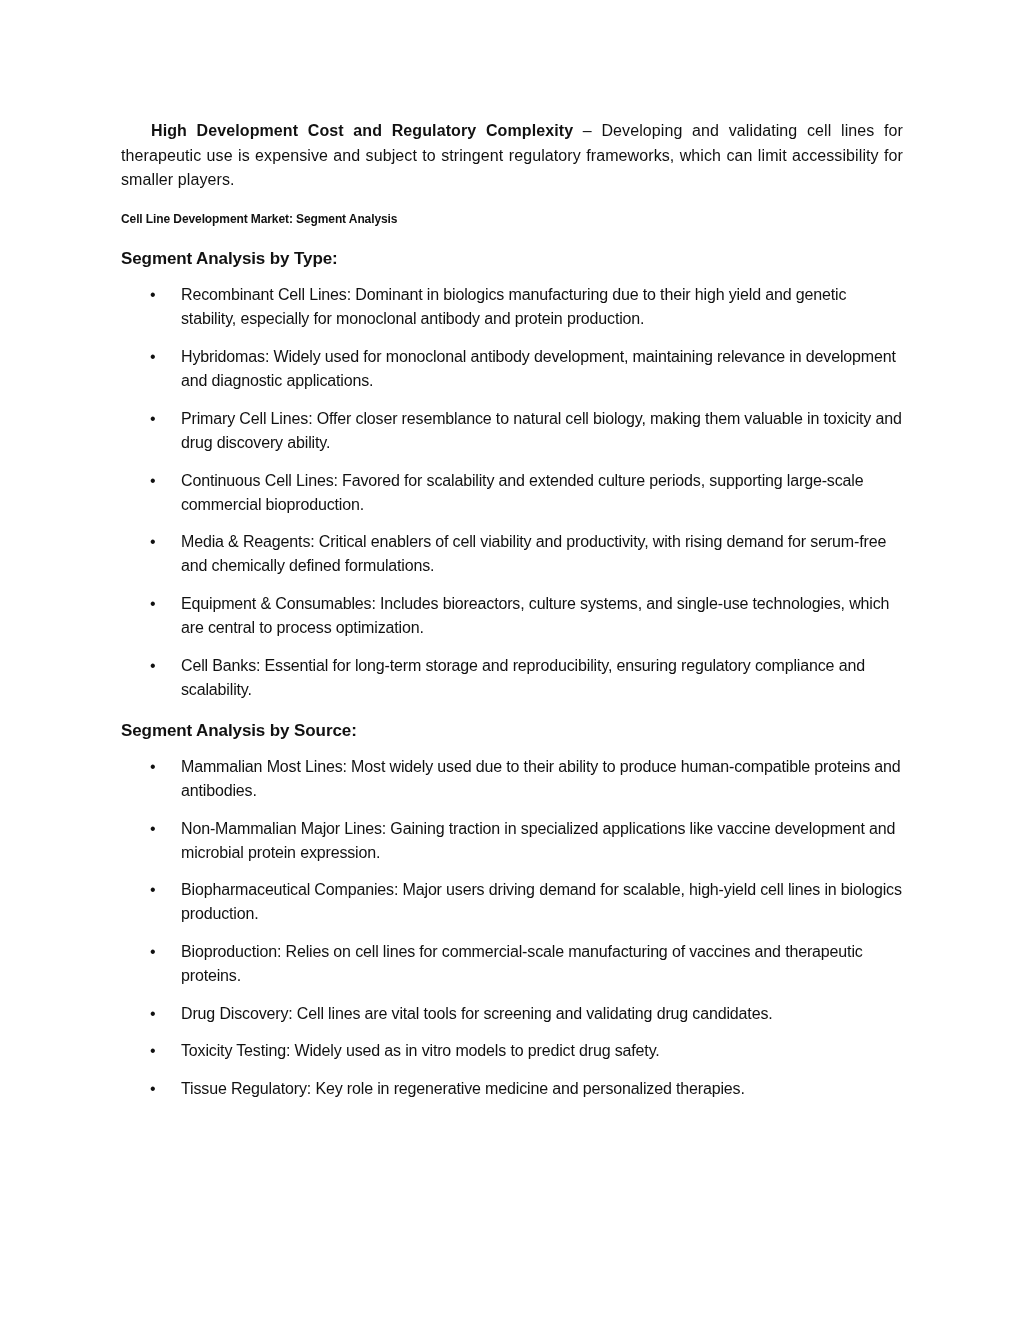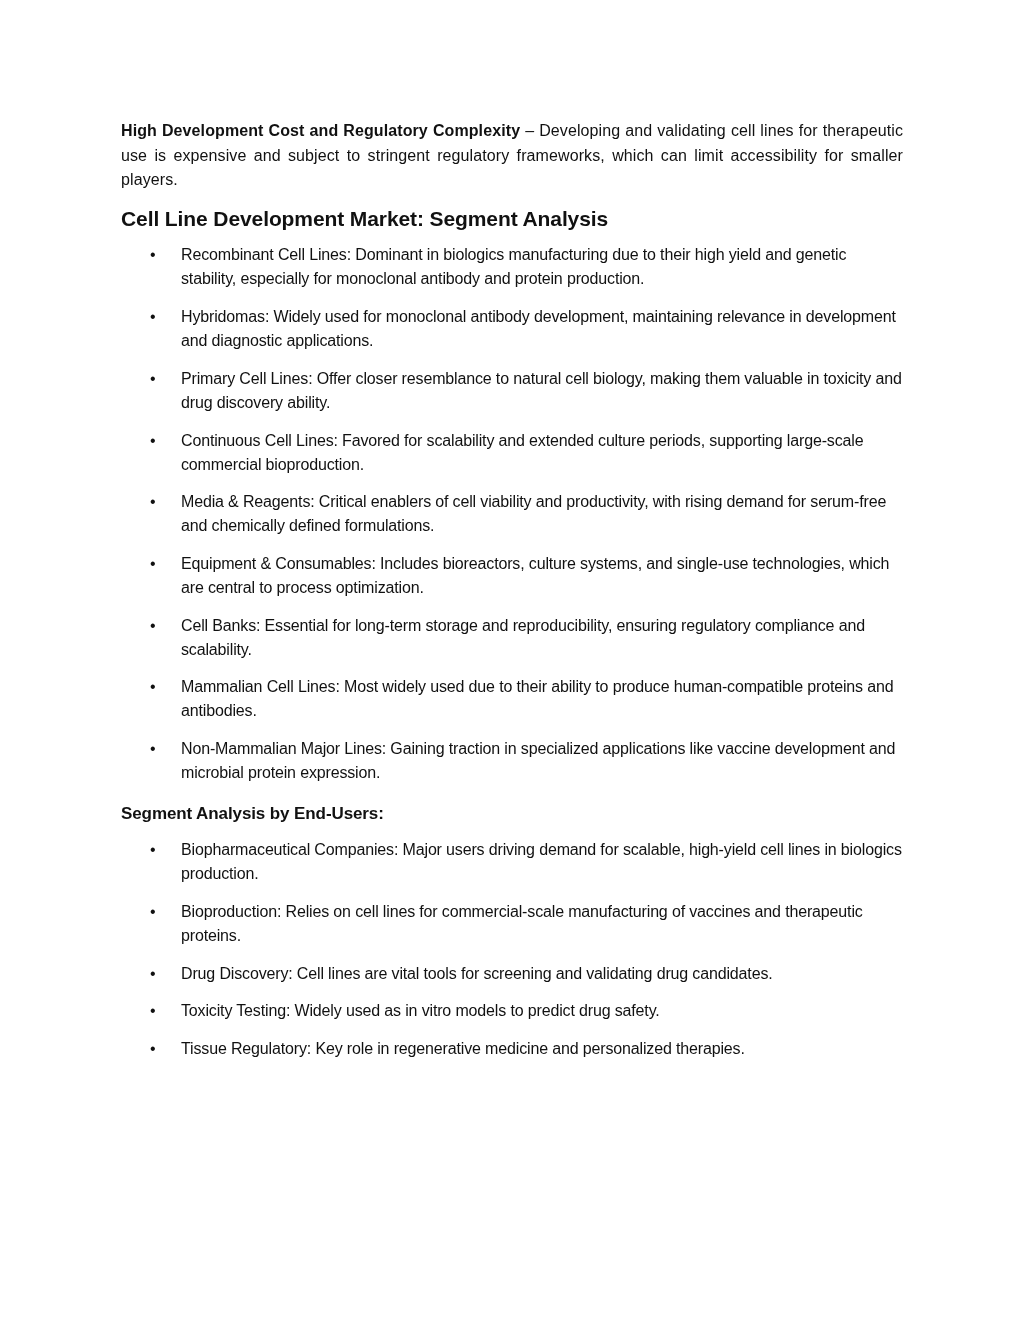--- a/index.html
+++ b/index.html
@@ -21,23 +21,23 @@
       top: 119px;
       width: 782px;
     }
     .intro {
       font-size: 16px;
       line-height: 24.5px;
       text-align: justify;
       margin: 0;
       letter-spacing: 0.1px;
     }
-    .intro b { font-weight: bold; }
+    .intro b { font-weight: bold; margin-left: 30px; }
     h1.section-title {
-      font-size: 21px;
+      font-size: 12px;
       font-weight: bold;
       margin: 14px 0 11px 0;
       line-height: 24px;
       letter-spacing: -0.1px;
     }
     h2.seg-heading {
       font-size: 17px;
       font-weight: bold;
       margin: 16px 0 0 0;
       line-height: 24px;
@@ -68,42 +68,43 @@
 </head>
 <body>
 
 <div class="page">
   <p class="intro"><b>High Development Cost and Regulatory Complexity</b><span> – Developing and validating cell lines for therapeutic use is expensive and subject to stringent regulatory frameworks, which can limit accessibility for smaller players.</span></p>
 
   <h1 class="section-title">Cell Line Development Market: Segment Analysis</h1>
 
   <div id="segments">
       <div>
+        <h2 class="seg-heading">Segment Analysis by Type:</h2>
         <ul class="seg-list">
           <li><span class="bullet">•</span><b>Recombinant Cell Lines</b><span>: Dominant in biologics manufacturing due to their high yield and genetic stability, especially for monoclonal antibody and protein production.</span></li>
           <li><span class="bullet">•</span><b>Hybridomas</b><span>: Widely used for monoclonal antibody development, maintaining relevance in development and diagnostic applications.</span></li>
           <li><span class="bullet">•</span><b>Primary Cell Lines</b><span>: Offer closer resemblance to natural cell biology, making them valuable in toxicity and drug discovery ability.</span></li>
           <li><span class="bullet">•</span><b>Continuous Cell Lines</b><span>: Favored for scalability and extended culture periods, supporting large-scale commercial bioproduction.</span></li>
         </ul>
       </div>
       <div>
         <ul class="seg-list">
           <li><span class="bullet">•</span><b>Media &amp; Reagents</b><span>: Critical enablers of cell viability and productivity, with rising demand for serum-free and chemically defined formulations.</span></li>
           <li><span class="bullet">•</span><b>Equipment &amp; Consumables</b><span>: Includes bioreactors, culture systems, and single-use technologies, which are central to process optimization.</span></li>
           <li><span class="bullet">•</span><b>Cell Banks</b><span>: Essential for long-term storage and reproducibility, ensuring regulatory compliance and scalability.</span></li>
         </ul>
       </div>
       <div>
+        <h2 class="seg-heading">Segment Analysis by Source:</h2>
         <ul class="seg-list">
-          <li><span class="bullet">•</span><b>Mammalian Cell Lines</b><span>: Most widely used due to their ability to produce human-compatible proteins and antibodies.</span></li>
+          <li><span class="bullet">•</span><b>Mammalian Most Lines</b><span>: Most widely used due to their ability to produce human-compatible proteins and antibodies.</span></li>
           <li><span class="bullet">•</span><b>Non-Mammalian Major Lines</b><span>: Gaining traction in specialized applications like vaccine development and microbial protein expression.</span></li>
         </ul>
       </div>
       <div>
-        <h2 class="seg-heading">Segment Analysis by End-Users:</h2>
         <ul class="seg-list">
           <li><span class="bullet">•</span><b>Biopharmaceutical Companies</b><span>: Major users driving demand for scalable, high-yield cell lines in biologics production.</span></li>
           <li><span class="bullet">•</span><b>Bioproduction</b><span>: Relies on cell lines for commercial-scale manufacturing of vaccines and therapeutic proteins.</span></li>
           <li><span class="bullet">•</span><b>Drug Discovery</b><span>: Cell lines are vital tools for screening and validating drug candidates.</span></li>
           <li><span class="bullet">•</span><b>Toxicity Testing</b><span>: Widely used as in vitro models to predict drug safety.</span></li>
           <li><span class="bullet">•</span><b>Tissue Regulatory</b><span>: Key role in regenerative medicine and personalized therapies.</span></li>
         </ul>
       </div>
     </div>
 </div>

